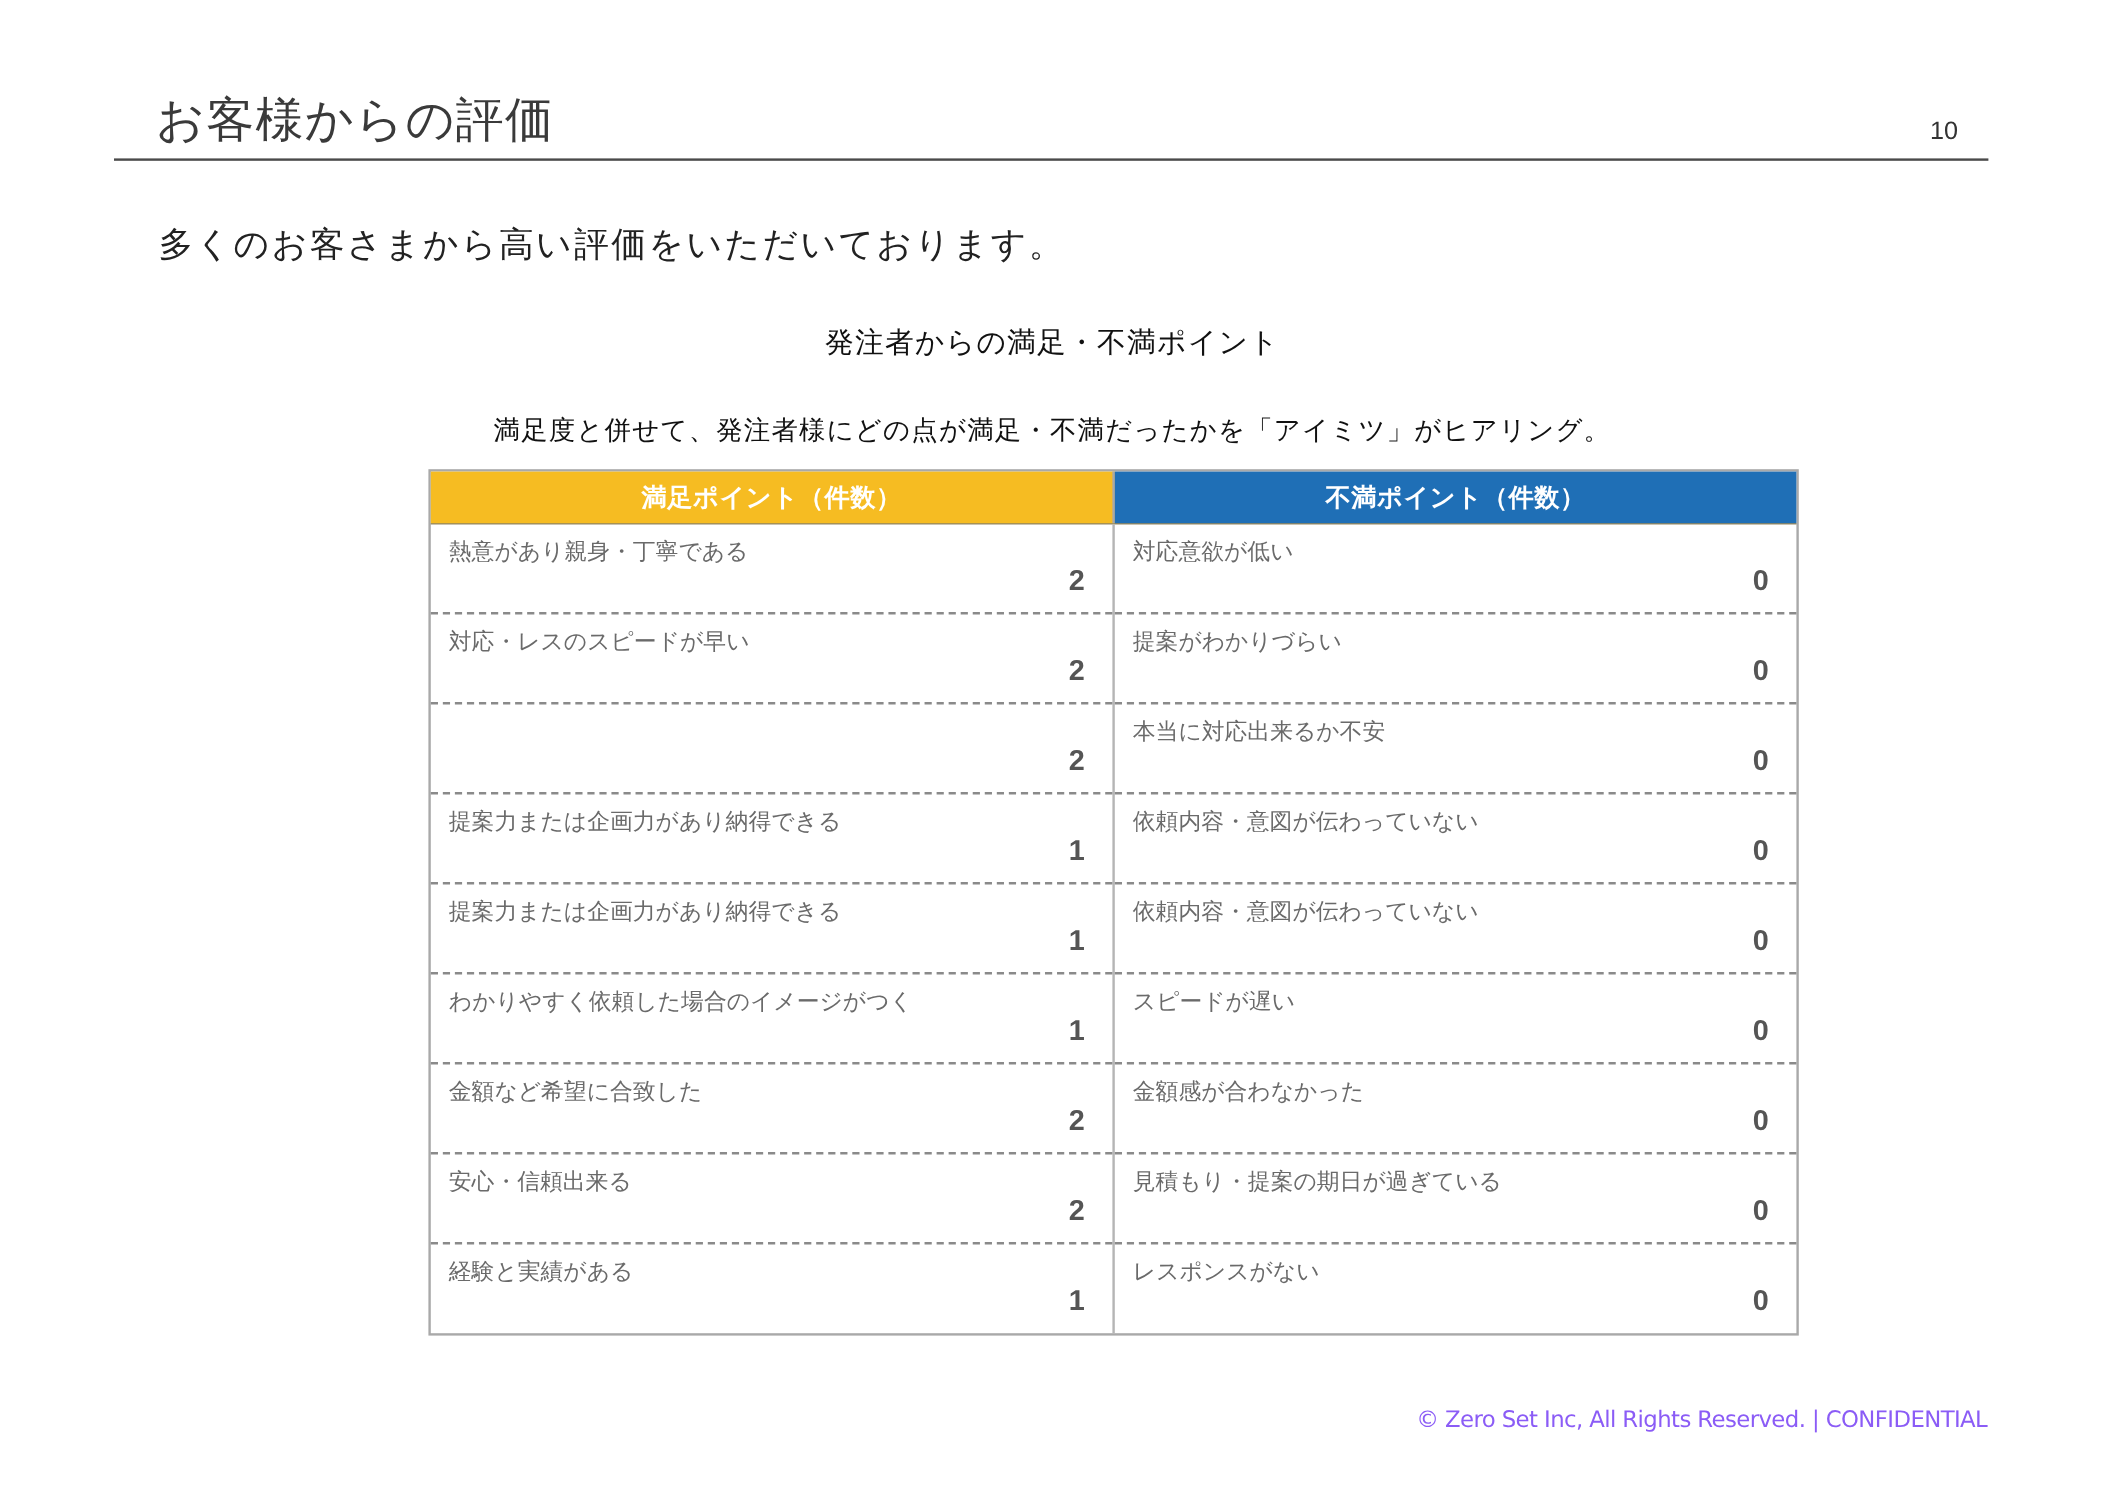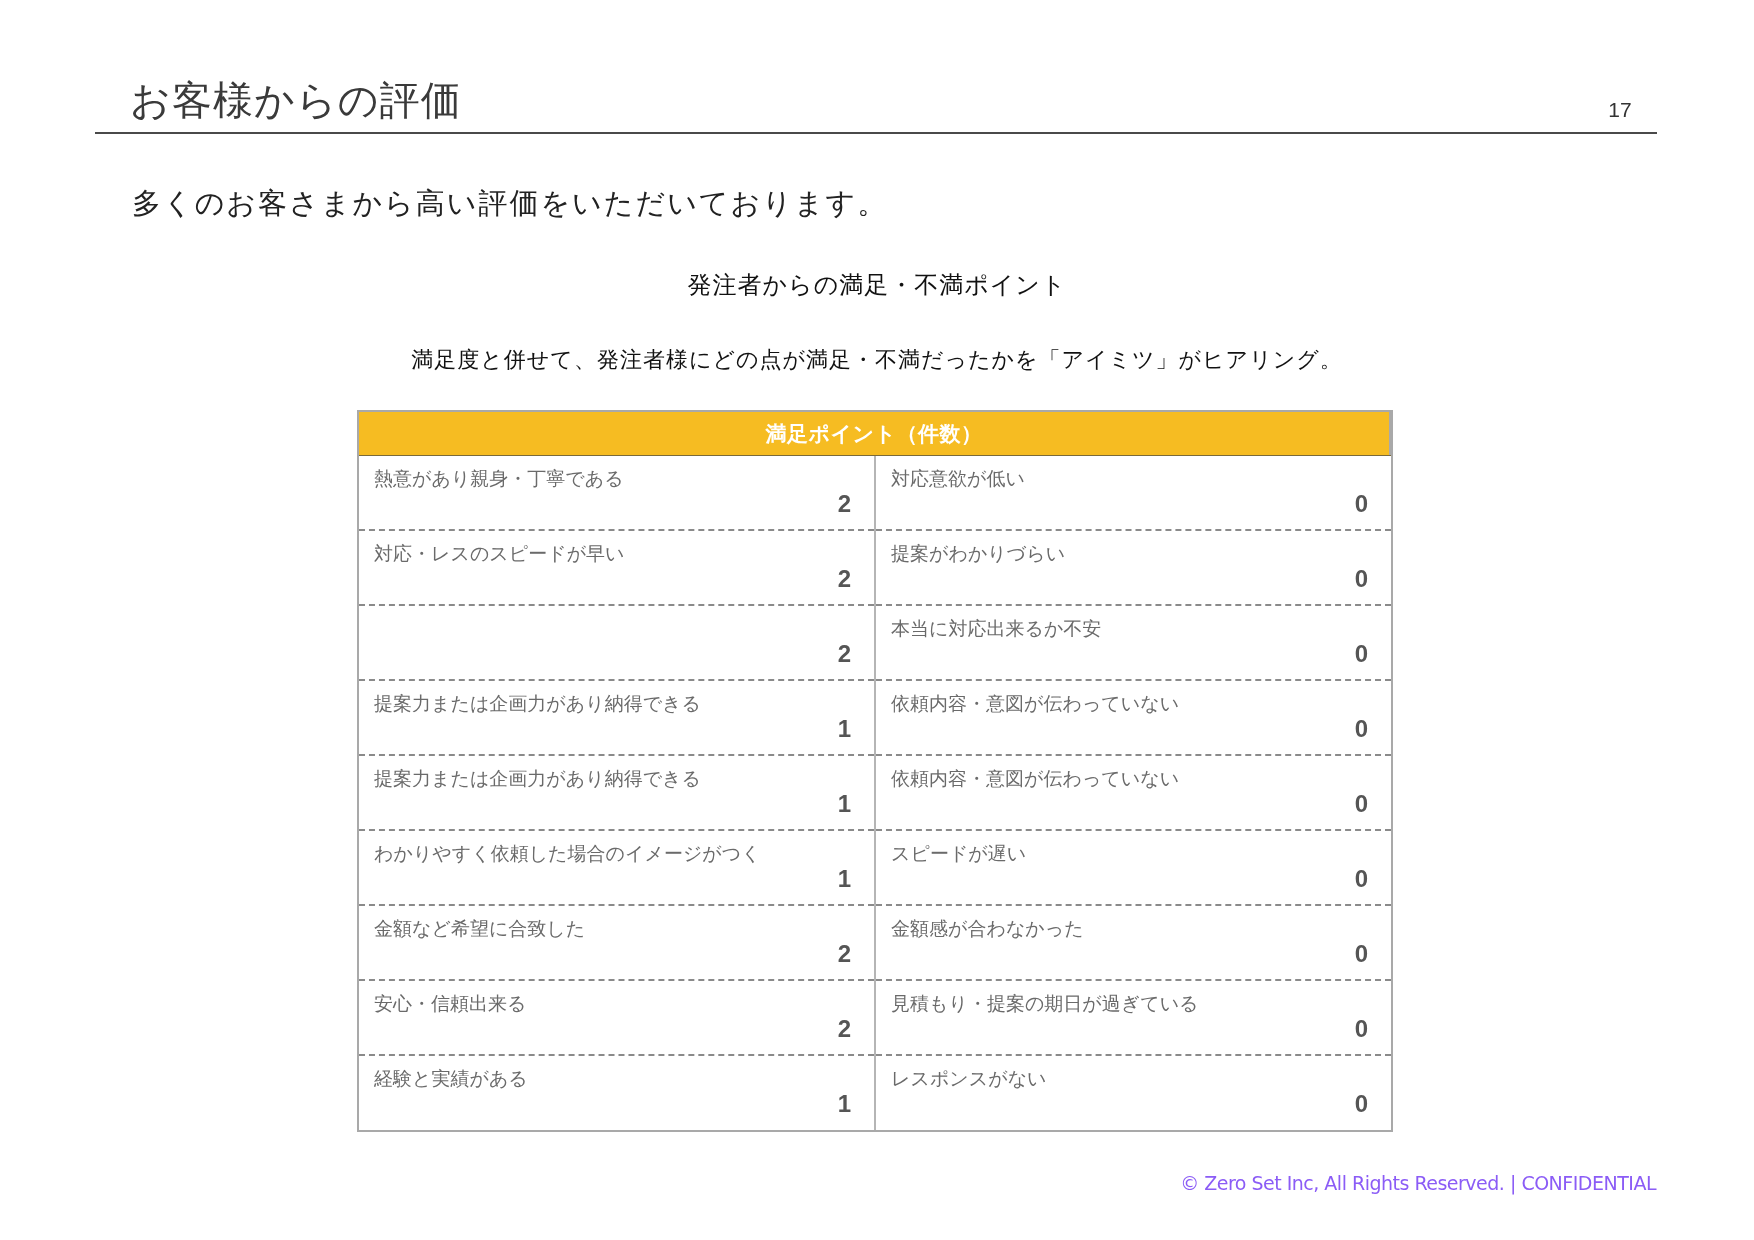--- a/index.html
+++ b/index.html
@@ -69,22 +69,22 @@
     }
     .caption-2 {
       top: 344px;
       font-size: 22px;
       line-height: 32px;
       letter-spacing: 1px;
     }
     .table {
       position: absolute;
       left: 357px;
-      top: 410px;
-      width: 1036px;
+      top: 391px;
+      width: 1142px;
       border: 2px solid #a9a9a9;
       box-sizing: border-box;
     }
     .table-head {
       display: flex;
       height: 43px;
       border-bottom: 1px solid #7a6a3a;
     }
     .th {
       flex: 1;
@@ -152,31 +152,32 @@
       font-size: 19px;
       color: #8b5cf6;
       letter-spacing: -0.5px;
       white-space: nowrap;
     }
   </style>
 </head>
 <body>
 
 <div class="slide-title">お客様からの評価</div>
-<div class="page-number">17</div>
+<div class="page-number">10</div>
 <div class="title-rule"></div>
 
 <div class="lead">多くのお客さまから高い評価をいただいております。</div>
 
 <div class="caption caption-1">発注者からの満足・不満ポイント</div>
 <div class="caption caption-2">満足度と併せて、発注者様にどの点が満足・不満だったかを「アイミツ」がヒアリング。</div>
 
 <div class="table">
   <div class="table-head">
     <div class="th th-satisfied">満足ポイント（件数）</div>
+    <div class="th th-dissatisfied">不満ポイント（件数）</div>
   </div>
   <div class="table-body">
     <div class="col col-left">
       <div class="cell">
         <span class="cell-label">熱意があり親身・丁寧である</span>
         <span class="cell-count">2</span>
       </div>
       <div class="cell">
         <span class="cell-label">対応・レスのスピードが早い</span>
         <span class="cell-count">2</span>

